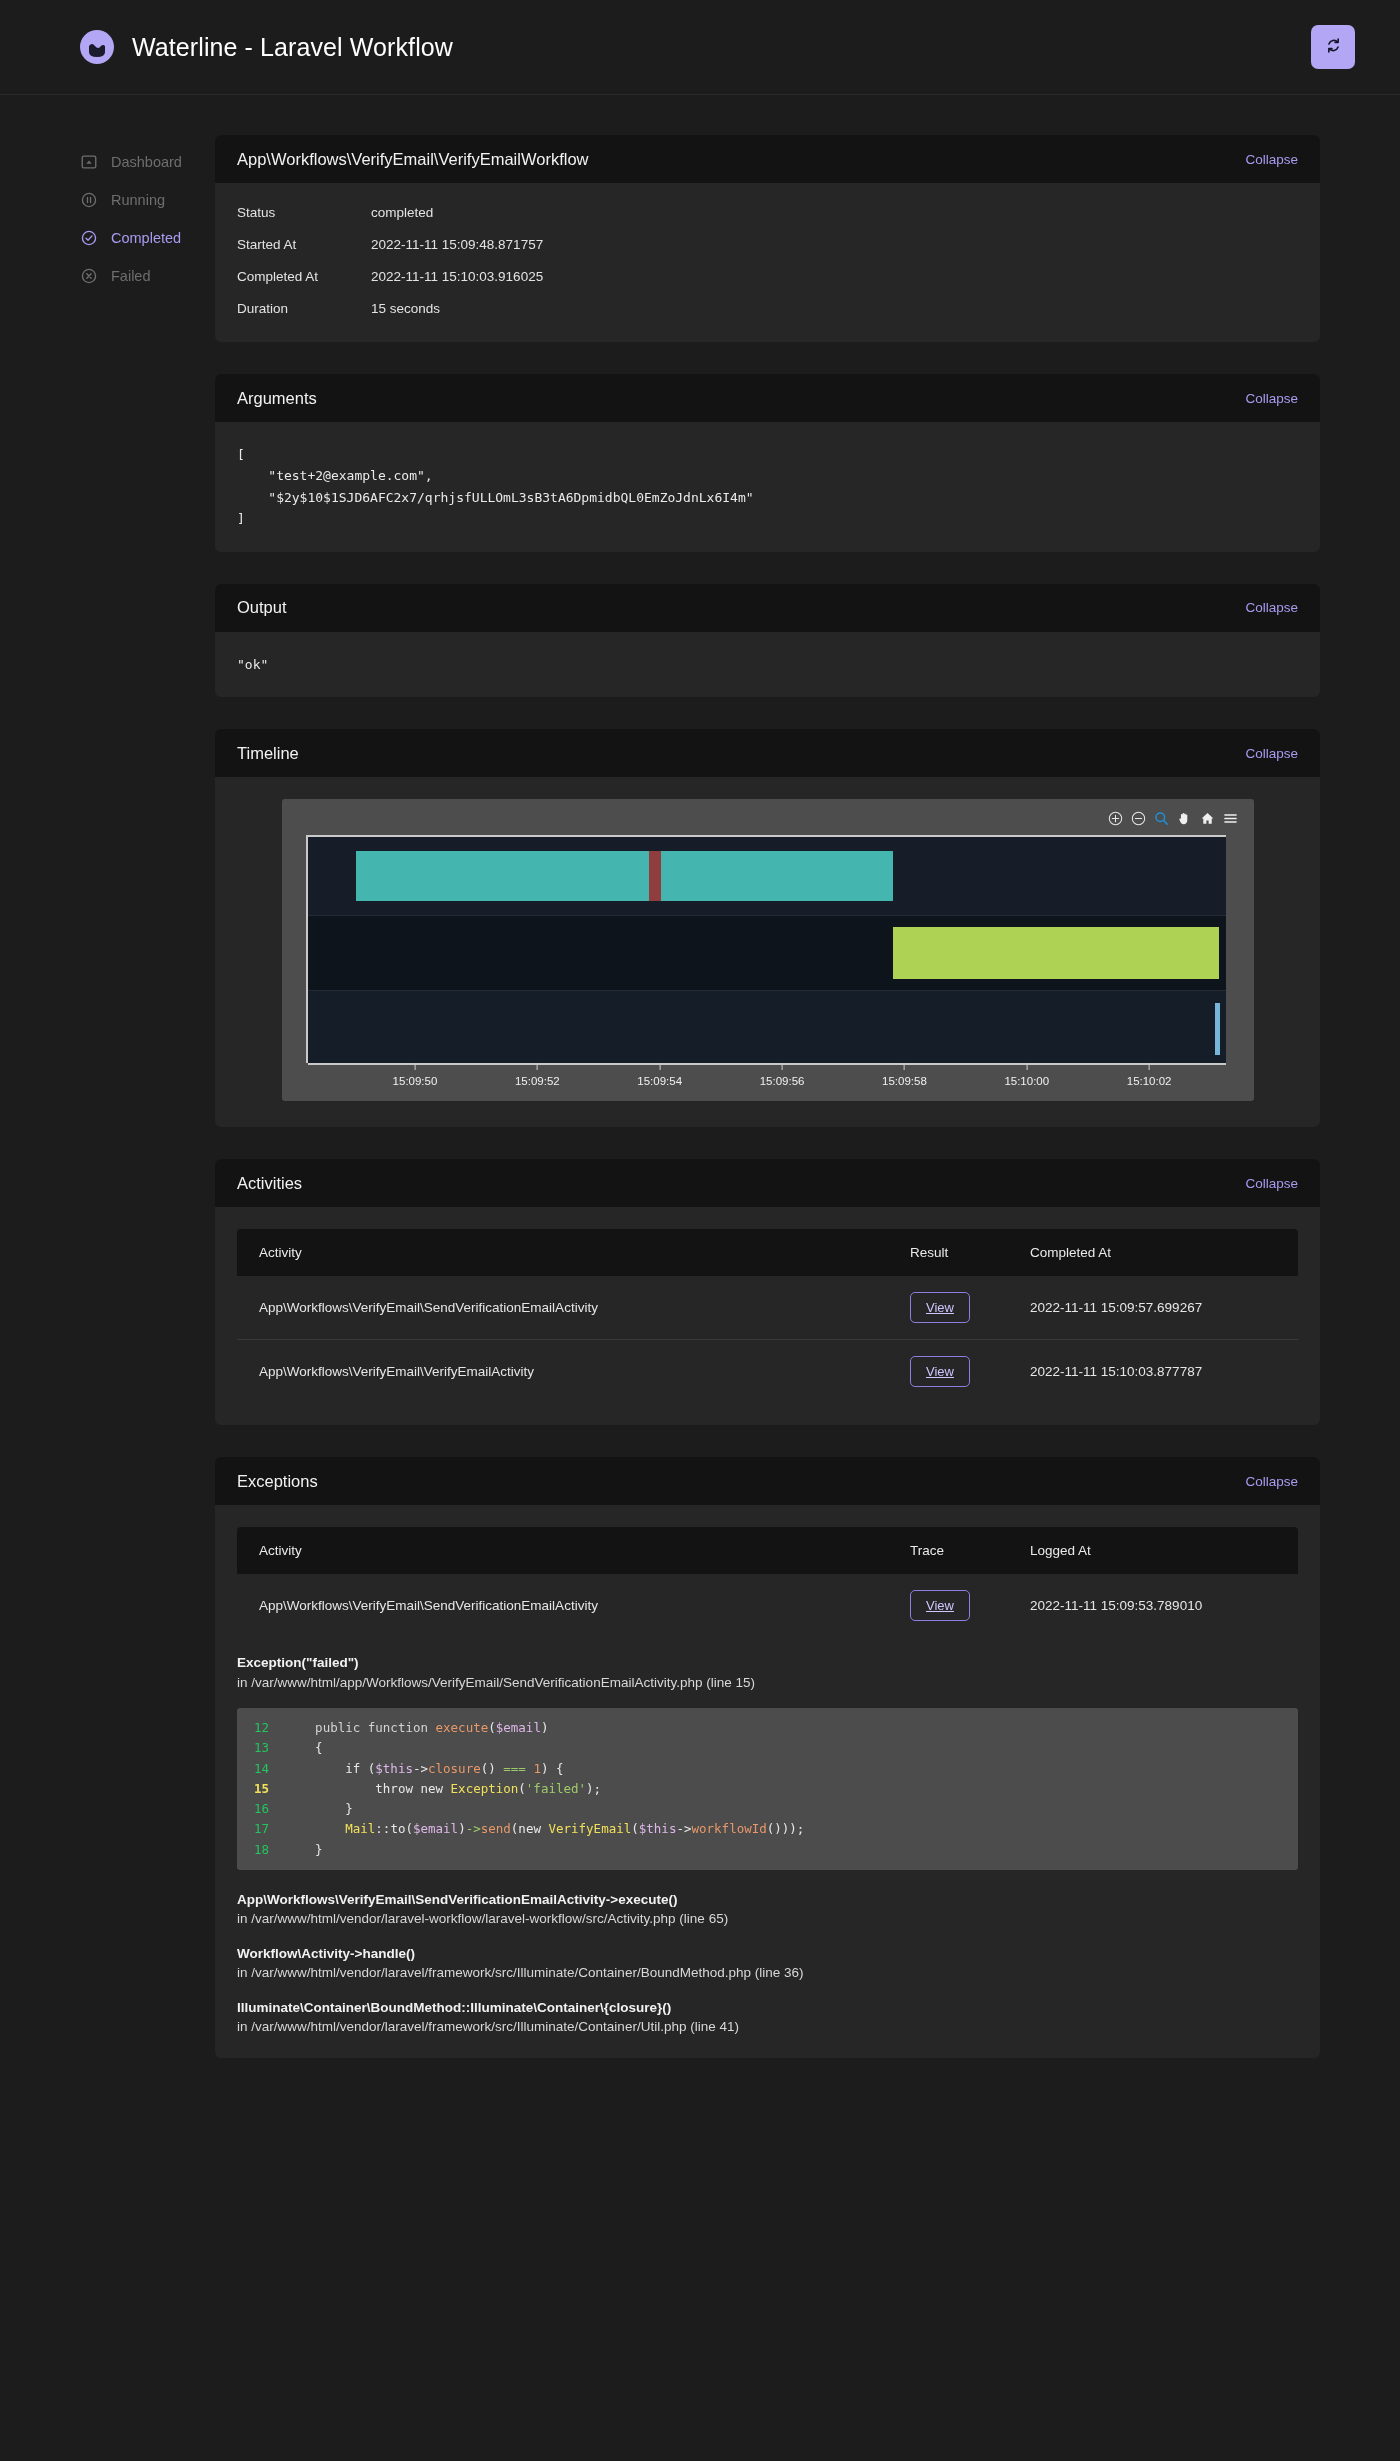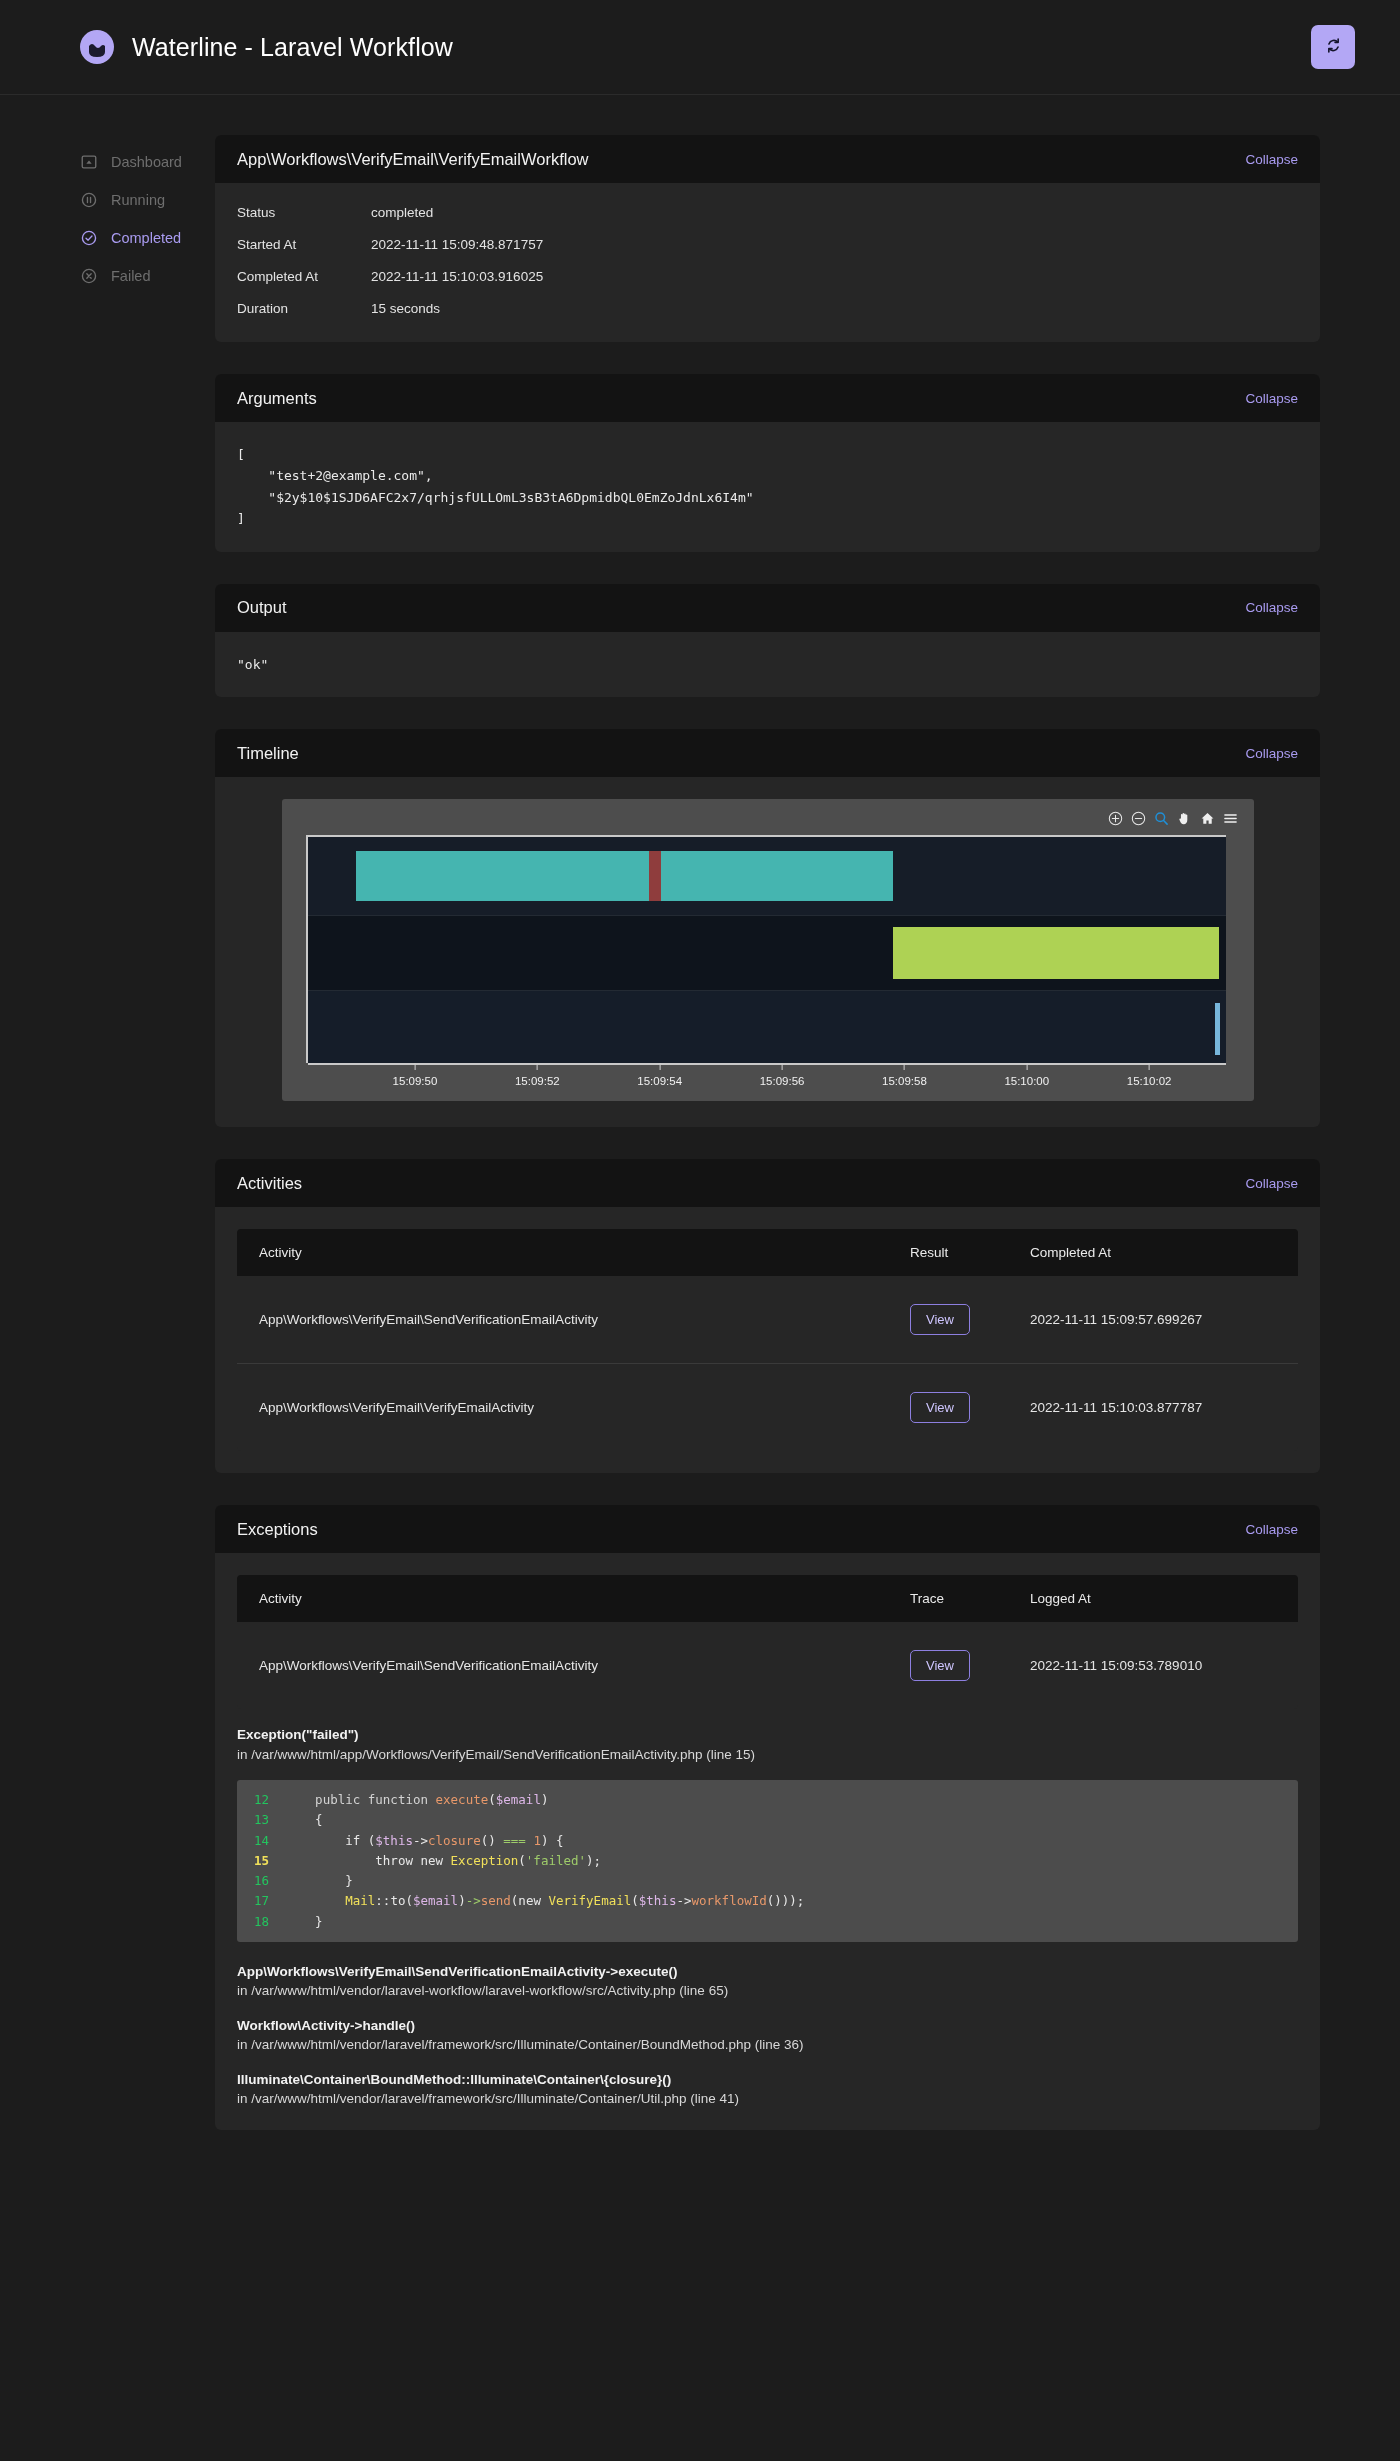--- a/index.html
+++ b/index.html
@@ -143,39 +143,40 @@
   }
   table.data-table th {
     background: #131313;
     text-align: left;
     font-weight: 400;
     font-size: 13.5px;
     color: #eaeaea;
     padding: 16px 22px;
   }
   table.data-table td {
-    padding: 28px 22px;
+    padding: 16px 22px;
     font-size: 13.5px;
     color: #e6e6e6;
     border-top: 1px solid #3a3a3a;
     vertical-align: middle;
   }
   table.data-table tr:first-child td { border-top: none; }
   .col-result { width: 120px; }
   .col-when { width: 290px; }
   .view-btn {
     display: inline-block;
     border: 1px solid #8d7fe0;
     color: #cfc6ff;
     background: transparent;
     border-radius: 5px;
     font-size: 13px;
     padding: 7px 15px;
     cursor: pointer;
     font-family: "Liberation Sans", sans-serif;
+    text-decoration: underline;
   }
 
   
   .exc-block { padding: 18px 22px 4px 22px; }
   .exc-title { font-size: 13.5px; font-weight: 700; color: #f2f2f2; margin-bottom: 5px; }
   .exc-path { font-size: 13.5px; color: #d8d8d8; margin-bottom: 18px; }
   .code-box {
     background: #4c4c4c;
     border-radius: 3px;
     padding: 10px 0 10px 0;

